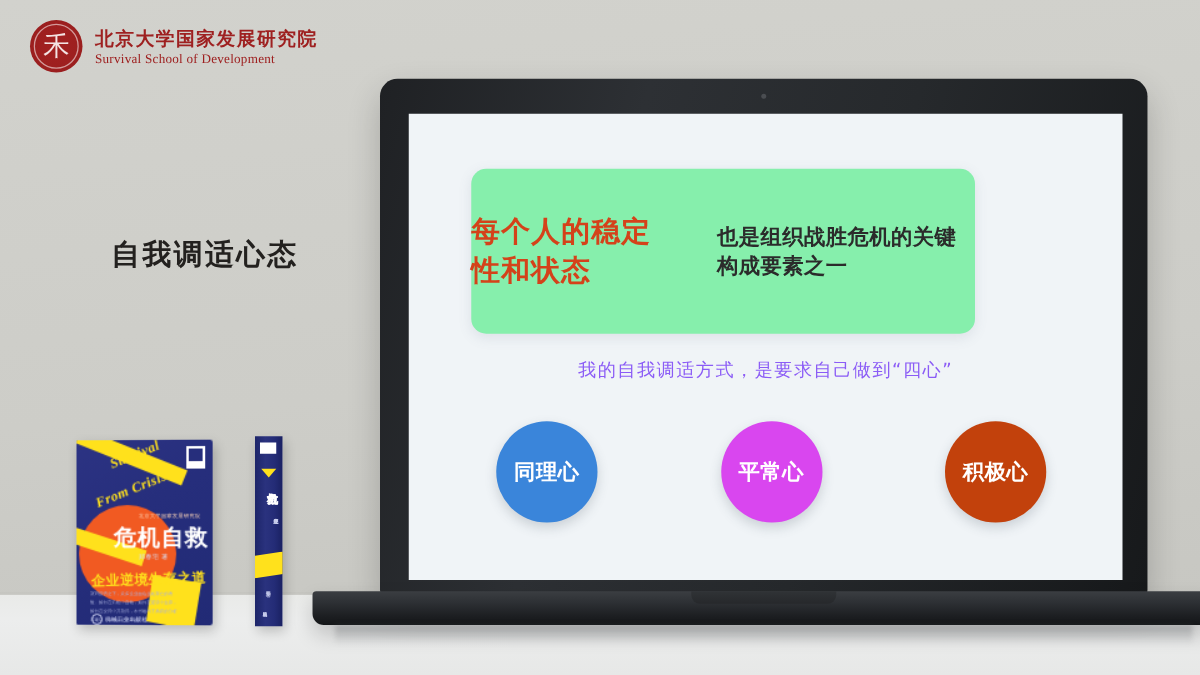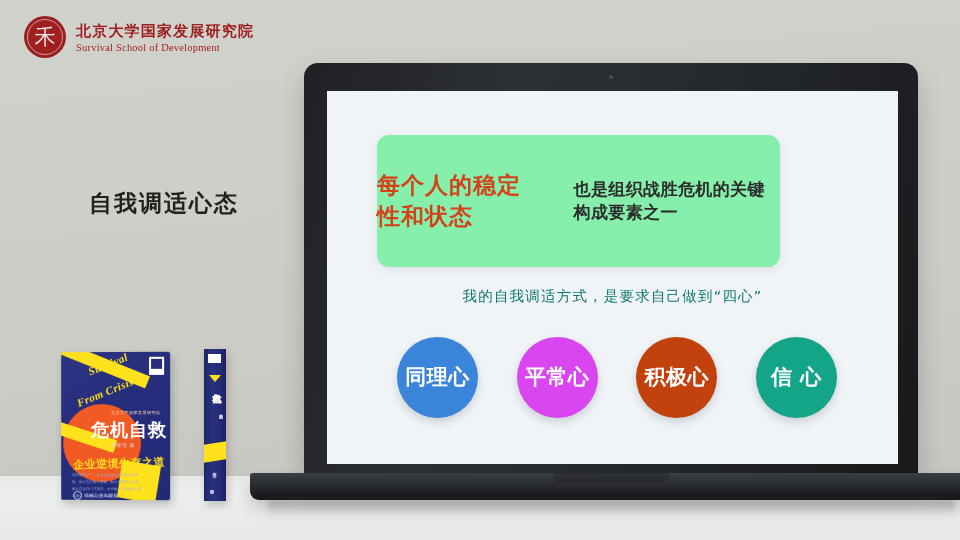--- a/index.html
+++ b/index.html
@@ -226,32 +226,32 @@
     font-family: "DejaVu Sans", sans-serif;
   }
   #title-line-2 {
     color: #2b2b2b; font-size: 17px; font-weight: 700; letter-spacing: .4px;
     font-family: "DejaVu Sans", sans-serif;
     margin-left: 22px;
   }
   #subtitle {
     position: absolute; left: 0; top: 196px; width: 571px;
     text-align: center;
-    color: #0f766e; font-size: 14.5px; letter-spacing: 1.2px;
+    color: #8b5cf6; font-size: 14.5px; letter-spacing: 1.2px;
     font-family: "DejaVu Sans", sans-serif;
   }
   #circles {
     position: absolute; left: 70px; top: 240px; width: 440px; height: 92px;
     display: flex; align-items: center; justify-content: space-between;
   }
   .pill {
     width: 81px; height: 81px; border-radius: 50%;
     display: flex; align-items: center; justify-content: center;
     box-shadow: 0 4px 9px rgba(70,80,95,.22);
-    color: #ffffff; font-size: 21px; font-weight: 700; letter-spacing: .5px;
+    color: #ffffff; font-size: 17px; font-weight: 700; letter-spacing: .5px;
     font-family: "DejaVu Sans", sans-serif;
   }
 </style>
 </head>
 <body>
 
 <div id="stage">
 
   <div id="desk-edge"></div>
   <div id="desk"></div>
@@ -308,23 +308,20 @@
       <div id="circles">
         <div class="pill" style="background:#3a85da">
           <span>同理心</span>
         </div>
         <div class="pill" style="background:#d946ef">
           <span>平常心</span>
         </div>
         <div class="pill" style="background:#c2410c">
           <span>积极心</span>
         </div>
-        <div class="pill" style="background:#14a589">
-          <span>信 心</span>
-        </div>
       </div>
 
     </div>
   </div>
 
   <div id="laptop-base">
     <div id="base-notch"></div>
   </div>
   <div id="base-reflect"></div>
 

